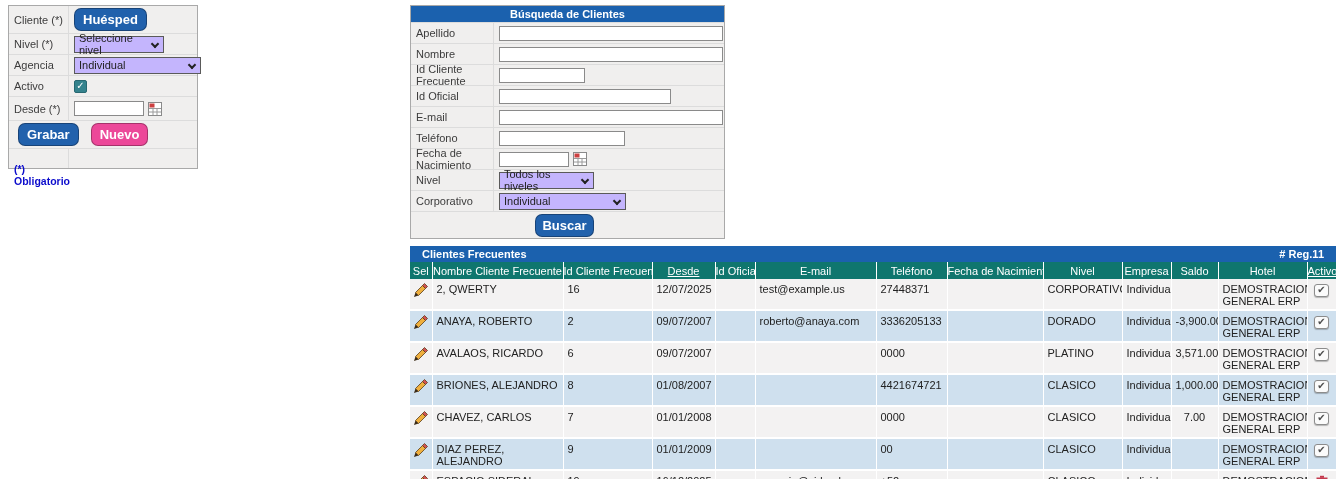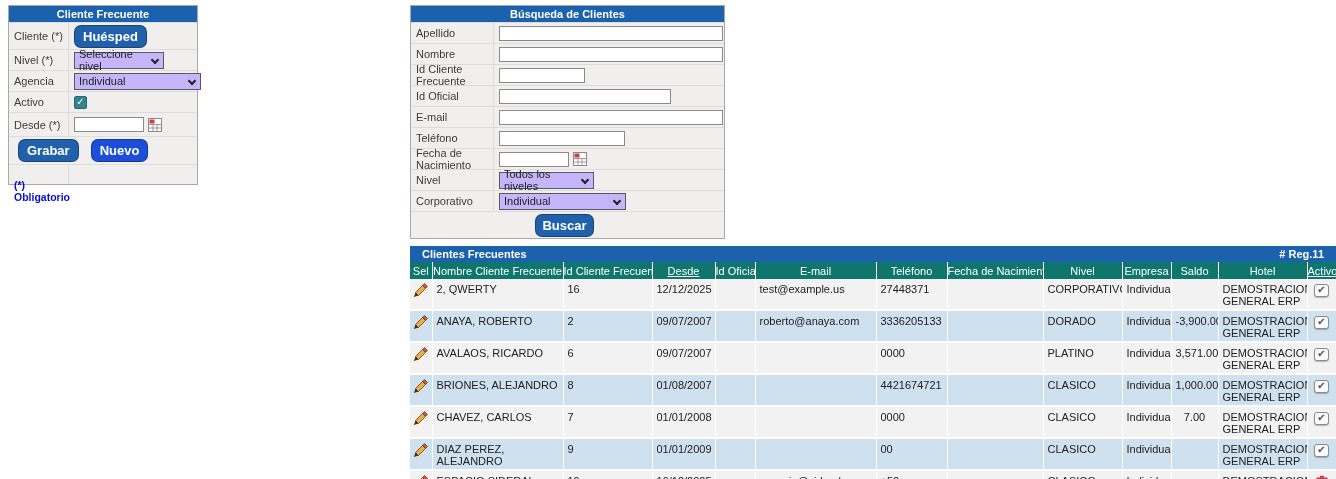--- a/index.html
+++ b/index.html
@@ -31,21 +31,21 @@
   #search-panel .flabel { width:83px; }
   .sp-row { height:21px; }
   .sp-buscar { height:27px; display:flex; align-items:center; justify-content:center;
                padding-right:6px; border-top:1px solid #dcdcdc; }
 
   
   .btn { display:inline-flex; align-items:center; justify-content:center;
          color:#fff; font-weight:bold; font-size:13px; border:1px solid rgba(0,0,0,.3);
          border-radius:7px; padding:2px 8px; height:23px; cursor:pointer; white-space:nowrap; }
   .btn-blue { background:#2161ac; }
-  .btn-gold { background:#1d4ed8; }
+  .btn-gold { background:#ec4899; }
   .tinput { border:1px solid #8a8a8a; background:#fff; height:15px; font-family:inherit;
             font-size:11px; padding:0 2px; }
   .selectbox { position:relative; display:flex; align-items:center; background:#c4b5fd;
                border:1px solid #5a5a5a; height:17px; padding:0 16px 0 4px; }
   .selectbox .chev { position:absolute; right:5px; top:4px; width:6px; height:6px;
                      border-right:2px solid #222; border-bottom:2px solid #222;
                      transform:rotate(45deg); }
   .w90 { width:90px; } .w127 { width:127px; } .w94 { width:95px; } .w126 { width:127px; }
   .chk-teal { display:inline-flex; align-items:center; justify-content:center;
               width:13px; height:13px; background:#35838d; border:1px solid #276871;
@@ -73,21 +73,20 @@
   .chk-img { display:inline-flex; align-items:center; justify-content:center;
              width:15px; height:13px; background:#fbfbfb; border:1px solid #8c8c8c;
              border-radius:3px; color:#4f4f4f; font-size:10px; line-height:10px;
              box-shadow:0 1px 1px rgba(0,0,0,.25); cursor:pointer; }
   .icon-svg { display:inline-block; vertical-align:top; cursor:pointer; }
 </style>
 </head>
 <body>
 
 <div class="panel" id="left-panel">
-  <div class="panel-title">Cliente Frecuente</div>
 
   <div class="frow lp-r1">
     <div class="flabel">Cliente (*)</div>
     <div class="fctrl">
       <span class="btn btn-blue">Huésped</span>
     </div>
   </div>
 
   <div class="frow lp-r2">
     <div class="flabel">Nivel (*)</div>
@@ -272,21 +271,21 @@
     </thead>
     <tbody>
         <tr class="light">
           <td class="c-sel"><svg class="icon-svg" width="16" height="16" viewBox="0 0 16 16">
               <polygon points="1,15 2.5,10.5 5.5,13.5" fill="#3b2b16"></polygon>
               <polygon points="2.5,10.5 9.5,3.5 12.5,6.5 5.5,13.5" fill="#efaf3d" stroke="#5a3e1b" stroke-width="0.8"></polygon>
               <polygon points="9.5,3.5 11.5,1.5 14.5,4.5 12.5,6.5" fill="#d25353" stroke="#5a3e1b" stroke-width="0.8"></polygon>
             </svg></td>
           <td>2, QWERTY</td>
           <td>16</td>
-          <td>12/12/2025</td>
+          <td>12/07/2025</td>
           <td></td>
           <td>test@example.us</td>
           <td>27448371</td>
           <td></td>
           <td>CORPORATIVO</td>
           <td>Individual</td>
           <td class="c-center"></td>
           <td>DEMOSTRACION GENERAL ERP</td>
           <td class="c-center"><span class="chk-img">✔</span></td>
         </tr>

